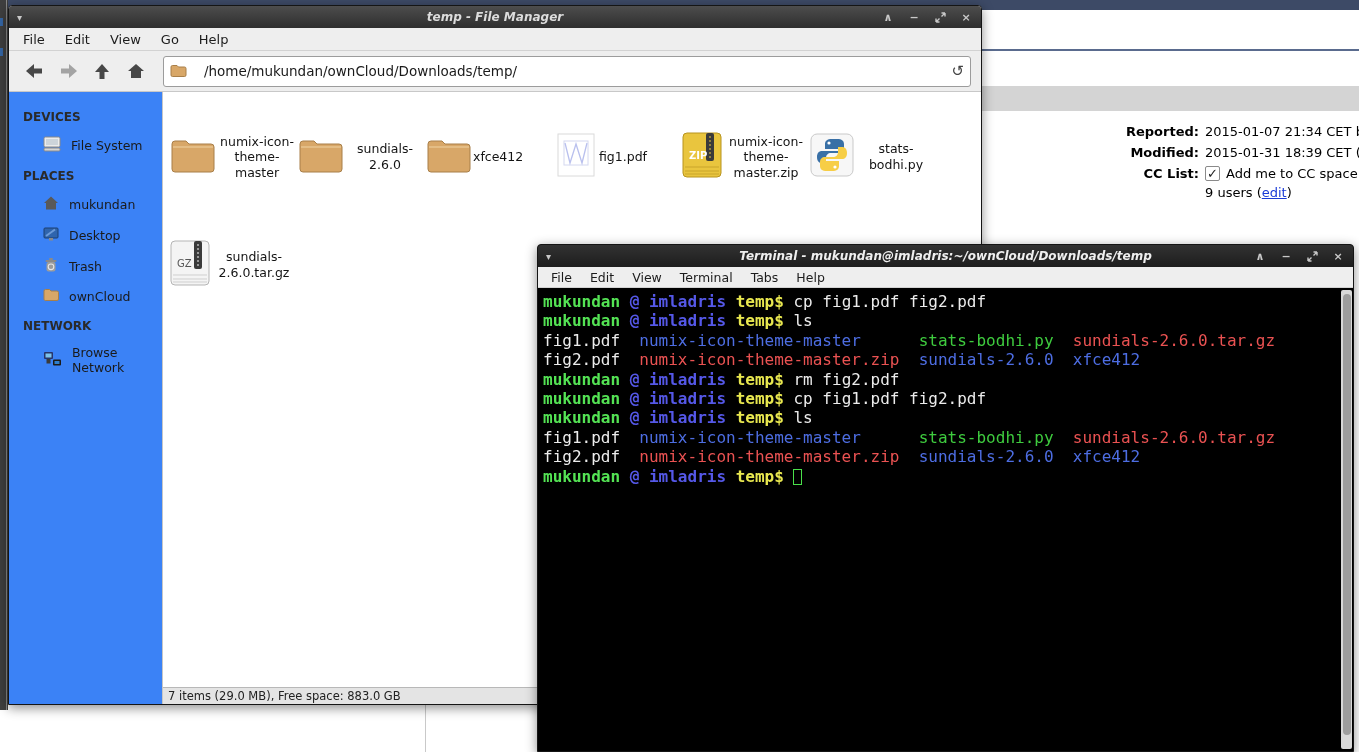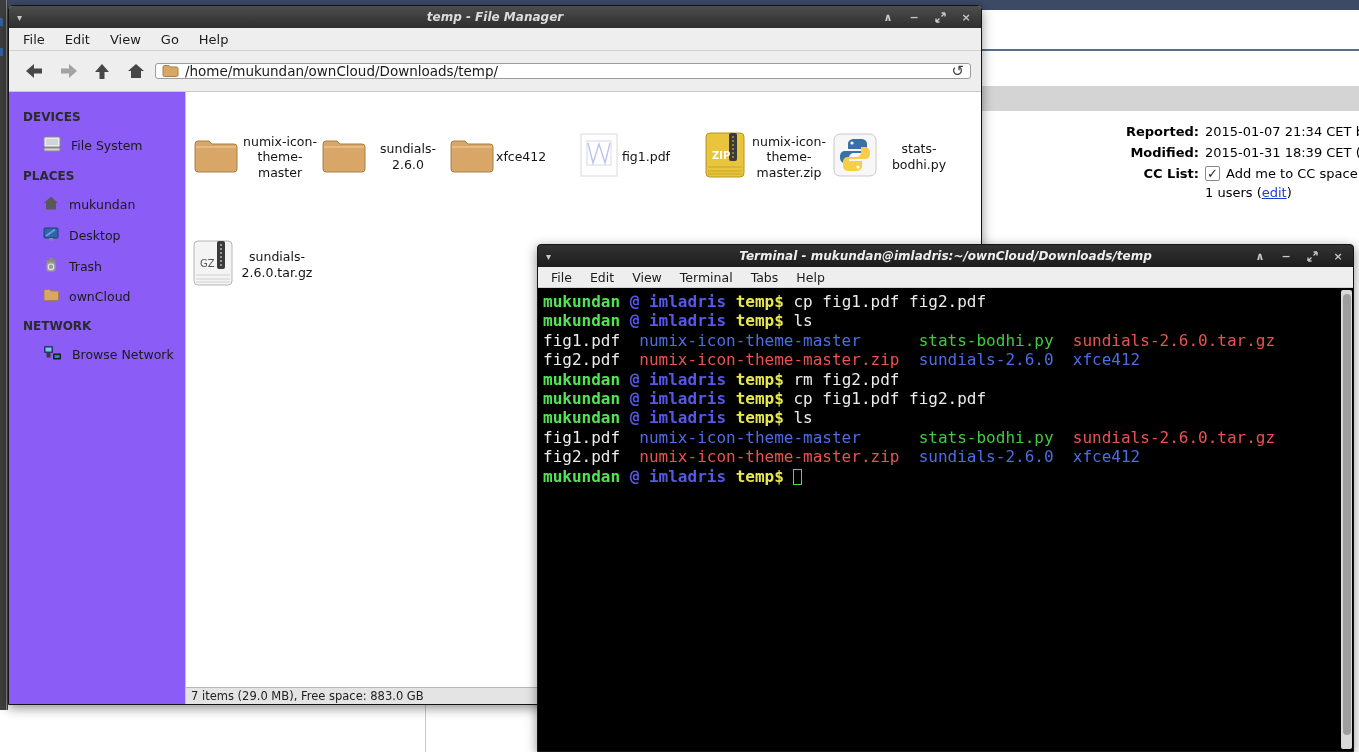--- a/index.html
+++ b/index.html
@@ -40,27 +40,27 @@
     display:flex; align-items:center; padding-left:4px; }
   .menu-item { font-size:13px; color:#1c1c1c; padding:3px 10px; cursor:pointer; }
 
   
   #fm { left:8px; top:5px; width:974px; height:700px; background:#fff; z-index:2; }
   #fm .titlebar { background:linear-gradient(#4d4d4d,#2e2e2e); }
   .fm-toolbar { height:41px; flex:none; background:#eee; border-bottom:1px solid #c8c8c8;
     display:flex; align-items:center; padding:0 10px; gap:4px; }
   .tool-btn { width:30px; height:28px; display:flex; align-items:center; justify-content:center;
     border-radius:3px; cursor:pointer; }
-  .path-entry { flex:1; height:16px; background:#fff; border:1px solid #9c9c9c;
-    border-radius:3px; display:flex; align-items:center; padding:0 6px; gap:6px; }
+  .path-entry { flex:1; height:31px; margin-left:8px; background:#fff; border:1px solid #9c9c9c;
+    border-radius:3px; display:flex; align-items:center; padding:0 6px; gap:17px; }
   .path-text { font-size:13.5px; color:#1a1a1a; flex:1; white-space:nowrap; overflow:hidden; }
   .reload { font-size:15px; color:#444; cursor:pointer; line-height:1; }
 
   .fm-body { flex:1; display:flex; min-height:0; }
-  .fm-sidebar { width:177px; flex:none; background:#8b5cf6; border-right:1px solid #c6c6c6; padding-top:10px; }
+  .fm-sidebar { width:154px; flex:none; background:#3b82f6; border-right:1px solid #c6c6c6; padding-top:10px; }
   .sb-header { font-size:12px; font-weight:bold; color:#2a2a2a; padding:8px 0 6px 14px; }
   .sb-item { display:flex; align-items:center; gap:10px; padding:6px 0 6px 34px; cursor:pointer; font-size:12.5px; color:#1a1a1a; }
   .sb-item svg { flex:none; }
 
   .fm-rightcol { flex:1; display:flex; flex-direction:column; min-width:0; }
   .fm-main { flex:1; background:#fff; padding:10px 2px 0 6px; overflow:hidden;
     display:grid; grid-template-columns:repeat(6,128px); grid-auto-rows:102px; align-content:start; row-gap:6px; }
   .file-item { display:flex; align-items:center; cursor:pointer; padding-top:4px; }
   .file-icon { height:50px; display:flex; align-items:center; justify-content:center; }
   .file-label { margin-top:4px; font-size:12.5px; line-height:1.25; text-align:center; color:#141414;
@@ -112,21 +112,21 @@
   <div class="bug-row">
     <span class="bug-label">CC List:</span>
     <span class="bug-value">
       <span class="bug-cc-line">
         <span class="checkbox">
             <span>✓</span>
           </span>
         <span>Add me to CC space</span>
       </span>
       <span class="bug-cc-users">
-        <span>1 users (</span><a class="bug-link">edit</a><span>)</span>
+        <span>9 users (</span><a class="bug-link">edit</a><span>)</span>
       </span>
     </span>
   </div>
 </div>
 
 <div class="window" id="fm">
   <div class="titlebar">
     <span class="tb-left">▾</span>
     <span class="title">temp - File Manager</span>
     <span class="tb-btns">

